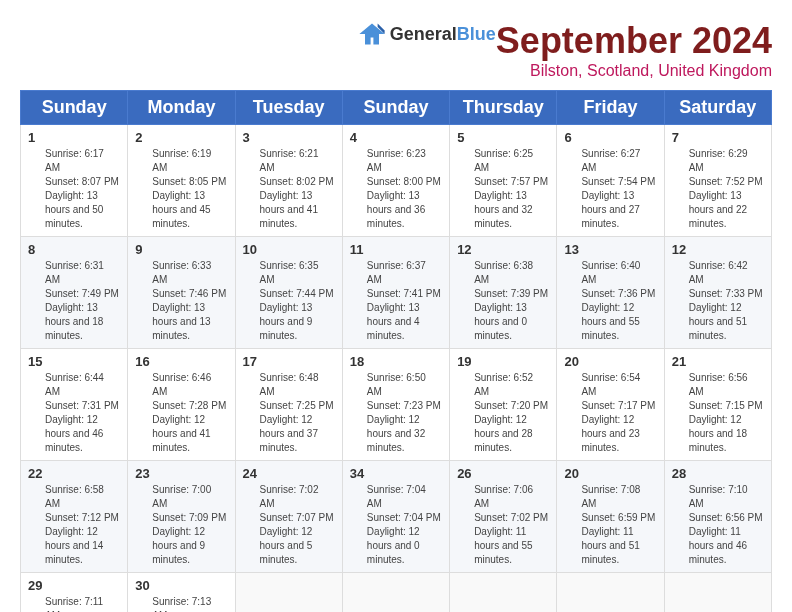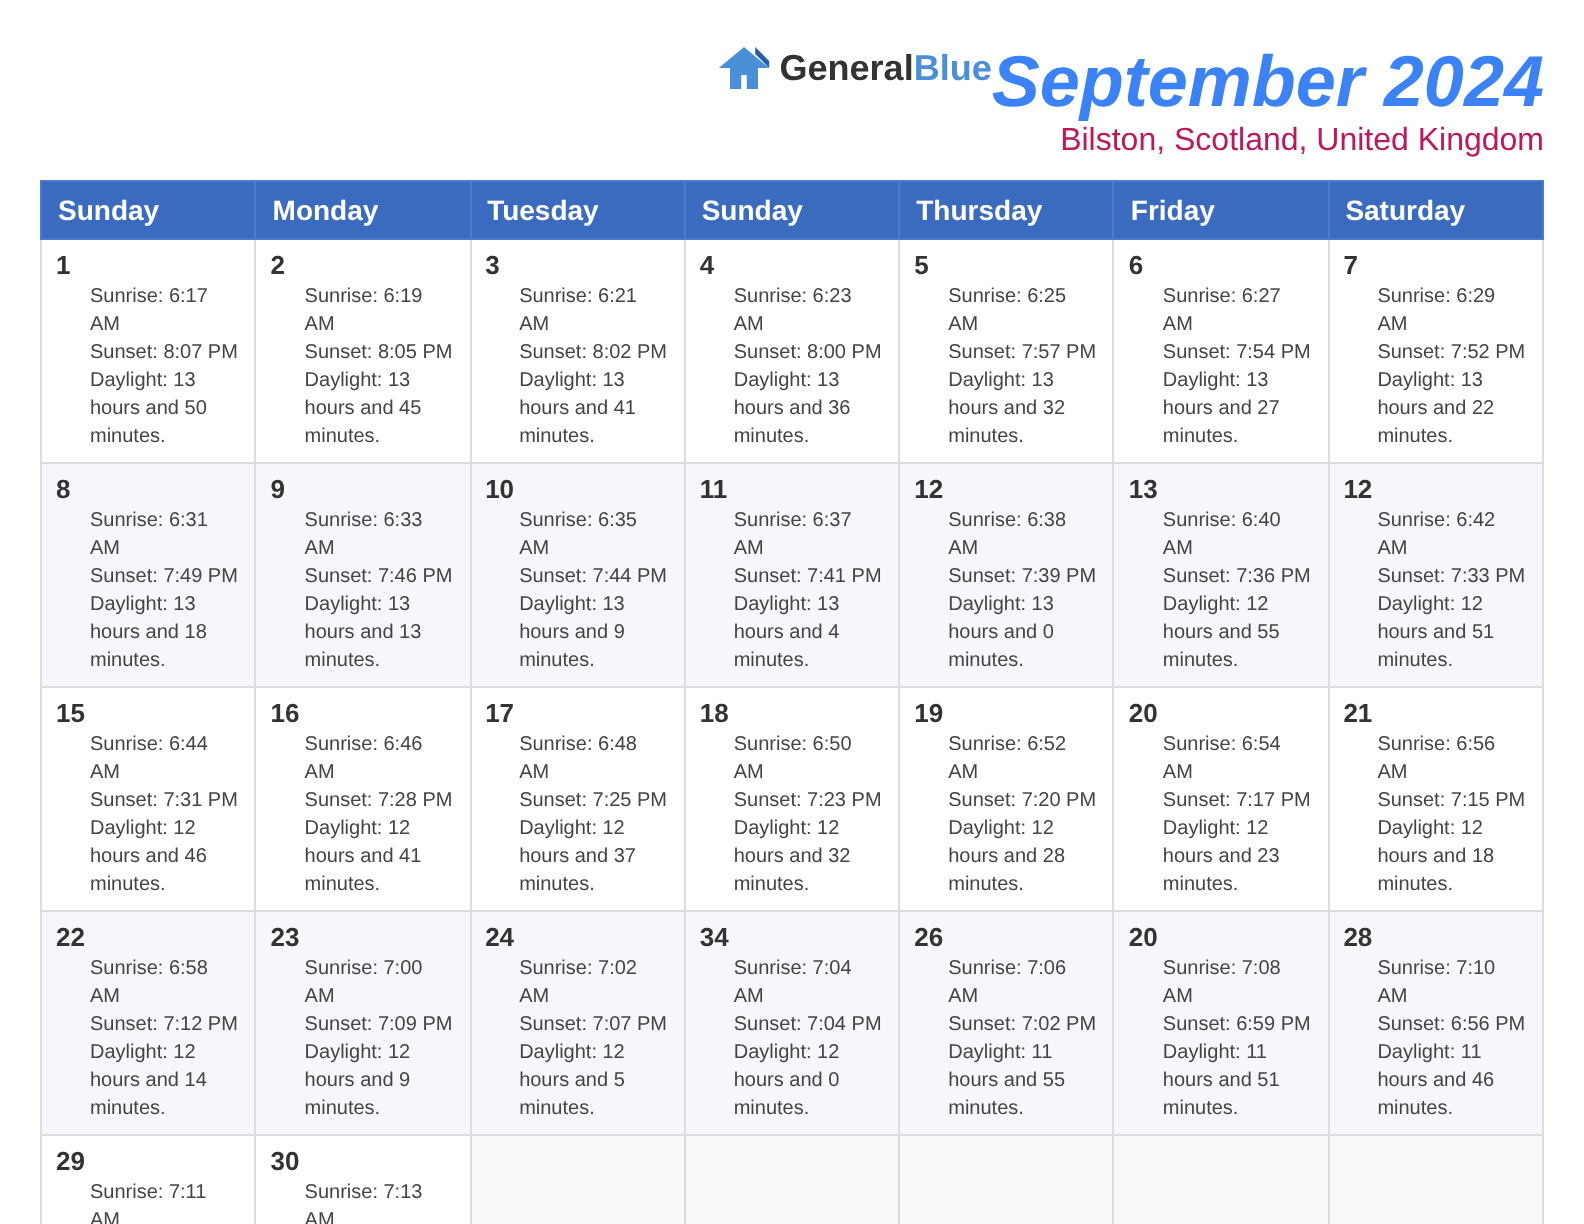--- a/index.html
+++ b/index.html
@@ -24,38 +24,37 @@
     .logo-icon {
       width: 28px;
       height: 28px;
     }
     .title-area {
       text-align: right;
     }
     .cal-title {
       font-size: 36px;
       font-weight: bold;
-      color: #3b82f6;
-      font-style: italic;
+      color: #7f1d1d;
     }
     .cal-subtitle {
       font-size: 16px;
       color: #be185d;
     }
     .calendar {
       width: 100%;
       border-collapse: collapse;
       border: 1px solid #ccc;
     }
     .calendar th {
       background-color: #3a6bbf;
       color: #fff;
-      text-align: left;
+      text-align: center;
       padding: 6px 8px;
-      font-size: 14px;
+      font-size: 18px;
       font-weight: bold;
       border: 1px solid #4a7bcf;
     }
     .calendar td {
       vertical-align: top;
       padding: 5px 7px;
       border: 1px solid #ddd;
       width: 107px;
       min-height: 80px;
       font-size: 10px;

